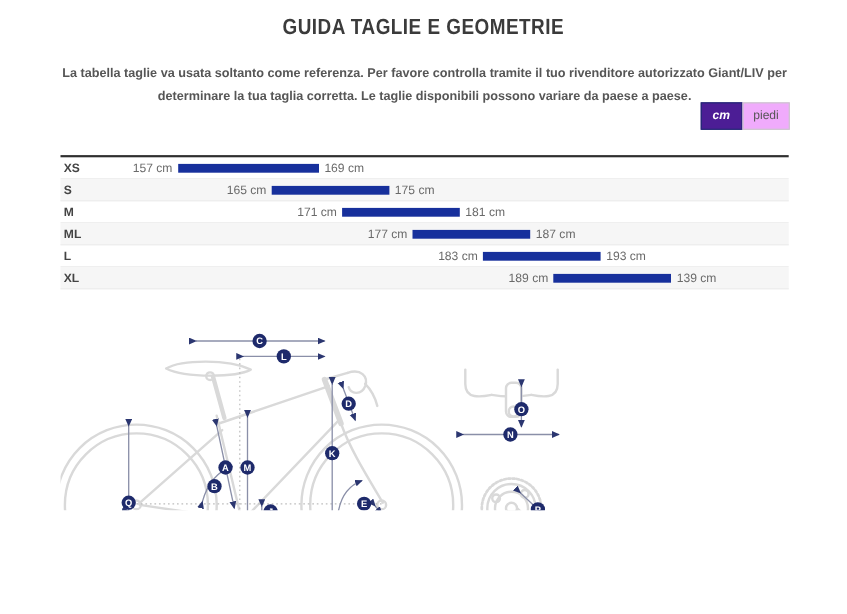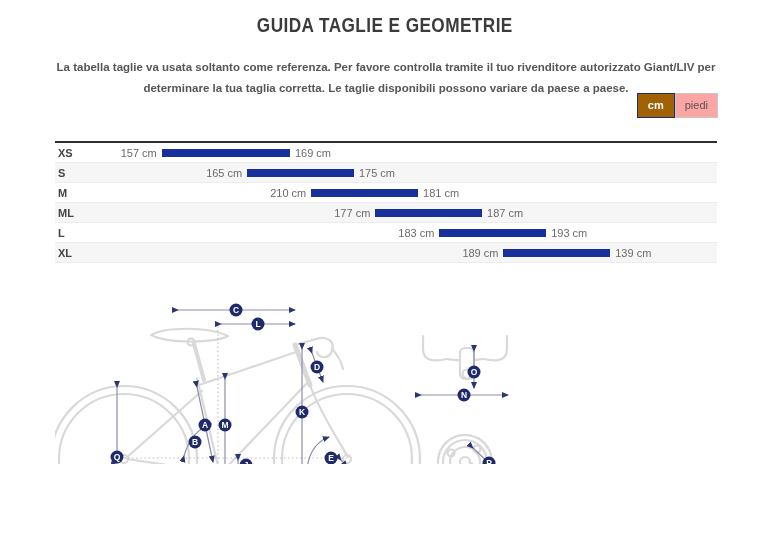--- a/index.html
+++ b/index.html
@@ -14,23 +14,23 @@
     letter-spacing:.5px; transform:scaleX(.86); transform-origin:center;
     white-space:nowrap;
   }
   .desc {
     position:absolute; top:57px; left:55px; width:662px;
     font-size:11.5px; color:#565656; line-height:1.8; text-align:center;font-weight:bold;
   }
   .unit-toggle { position:absolute; top:93px; right:52px; display:flex; }
   .unit-btn {
     min-width:38px; height:25px; padding:0 9px; font-size:11px; line-height:23px;
-    text-align:center; cursor:pointer; border:1px solid #c9c9c9; background:#fca5a5; color:#555;
-  }
-  .unit-btn.active { background:#a16207; border-color:#1f2a72; color:#fff; font-weight:bold; }
+    text-align:center; cursor:pointer; border:1px solid #c9c9c9; background:#f0abfc; color:#555;
+  }
+  .unit-btn.active { background:#4c1d95; border-color:#1f2a72; color:#fff; font-weight:bold;font-style:italic; }
   .size-table { position:absolute; top:141px; left:55px; width:662px; border-top:2px solid #2f2f2f; }
   .size-row { position:relative; height:20px; border-bottom:1px solid #ececec; font-size:11px; }
   .size-row.alt { background:#f6f6f6; }
   .size-label { position:absolute; left:3px; top:0; line-height:20px; font-weight:bold; color:#444; }
   .size-bar { position:absolute; top:6px; height:8px; background:#17309c; }
   .bar-val { position:absolute; top:0; line-height:20px; color:#6a6a6a; white-space:nowrap; }
   .diagram { position:absolute; left:55px; top:290px; }
   .art { stroke:#d9d9d9; stroke-width:2.2; fill:none; stroke-linecap:round; stroke-linejoin:round; }
   .artfill { fill:#fff; }
   .dotted { stroke:#bdbdbd; stroke-width:1.1; fill:none; stroke-dasharray:1.5 2.6; }
@@ -63,21 +63,21 @@
       </div>
       <div class="size-row alt">
         <span class="size-label">S</span>
         <div class="size-bar" style="left: 29.0323%; width: 16.129%; background: rgb(23, 48, 156);"></div>
         <span class="bar-val" style="right: calc(70.9677% + 5px);">165 cm</span>
         <span class="bar-val" style="left: calc(45.1613% + 5px);">175 cm</span>
       </div>
       <div class="size-row">
         <span class="size-label">M</span>
         <div class="size-bar" style="left: 38.7097%; width: 16.129%; background: rgb(23, 48, 156);"></div>
-        <span class="bar-val" style="right: calc(61.2903% + 5px);">210 cm</span>
+        <span class="bar-val" style="right: calc(61.2903% + 5px);">171 cm</span>
         <span class="bar-val" style="left: calc(54.8387% + 5px);">181 cm</span>
       </div>
       <div class="size-row alt">
         <span class="size-label">ML</span>
         <div class="size-bar" style="left: 48.3871%; width: 16.129%; background: rgb(23, 48, 156);"></div>
         <span class="bar-val" style="right: calc(51.6129% + 5px);">177 cm</span>
         <span class="bar-val" style="left: calc(64.5161% + 5px);">187 cm</span>
       </div>
       <div class="size-row">
         <span class="size-label">L</span>

